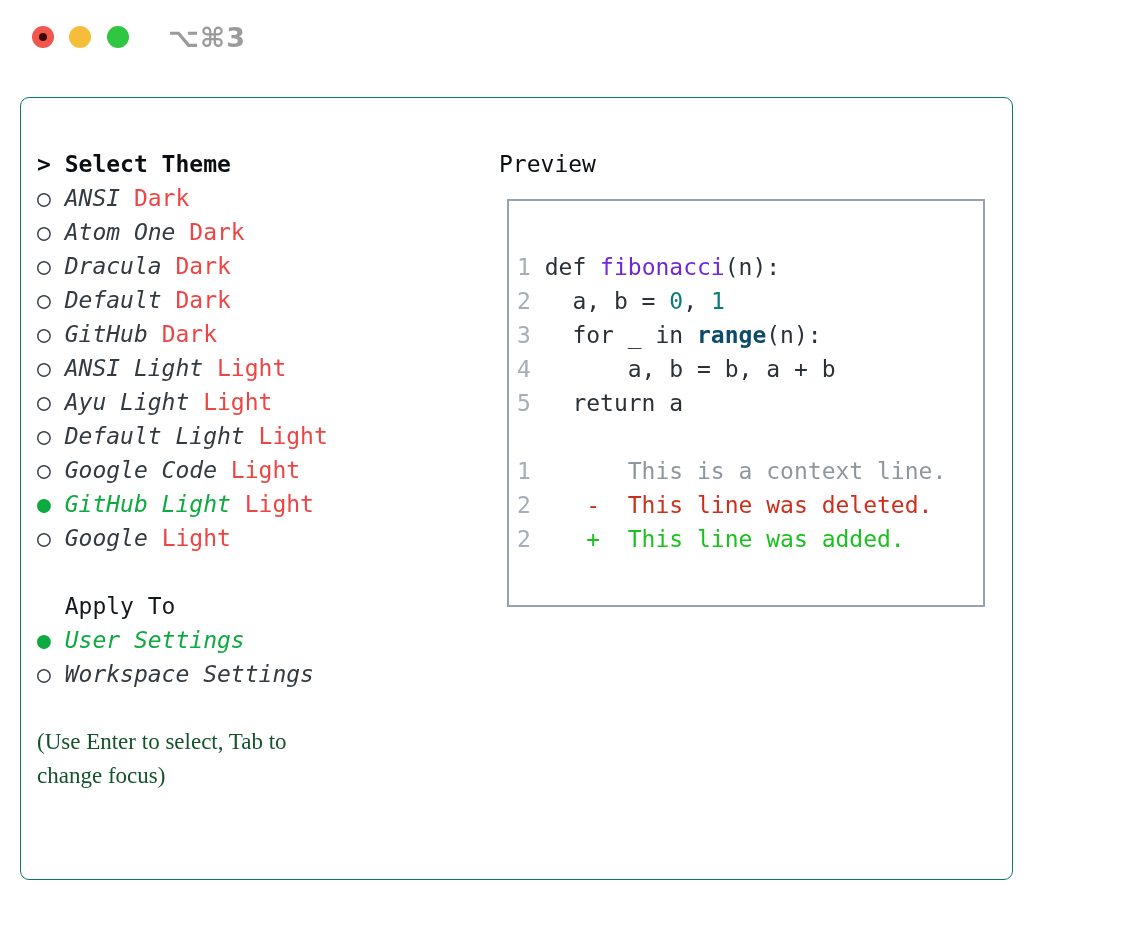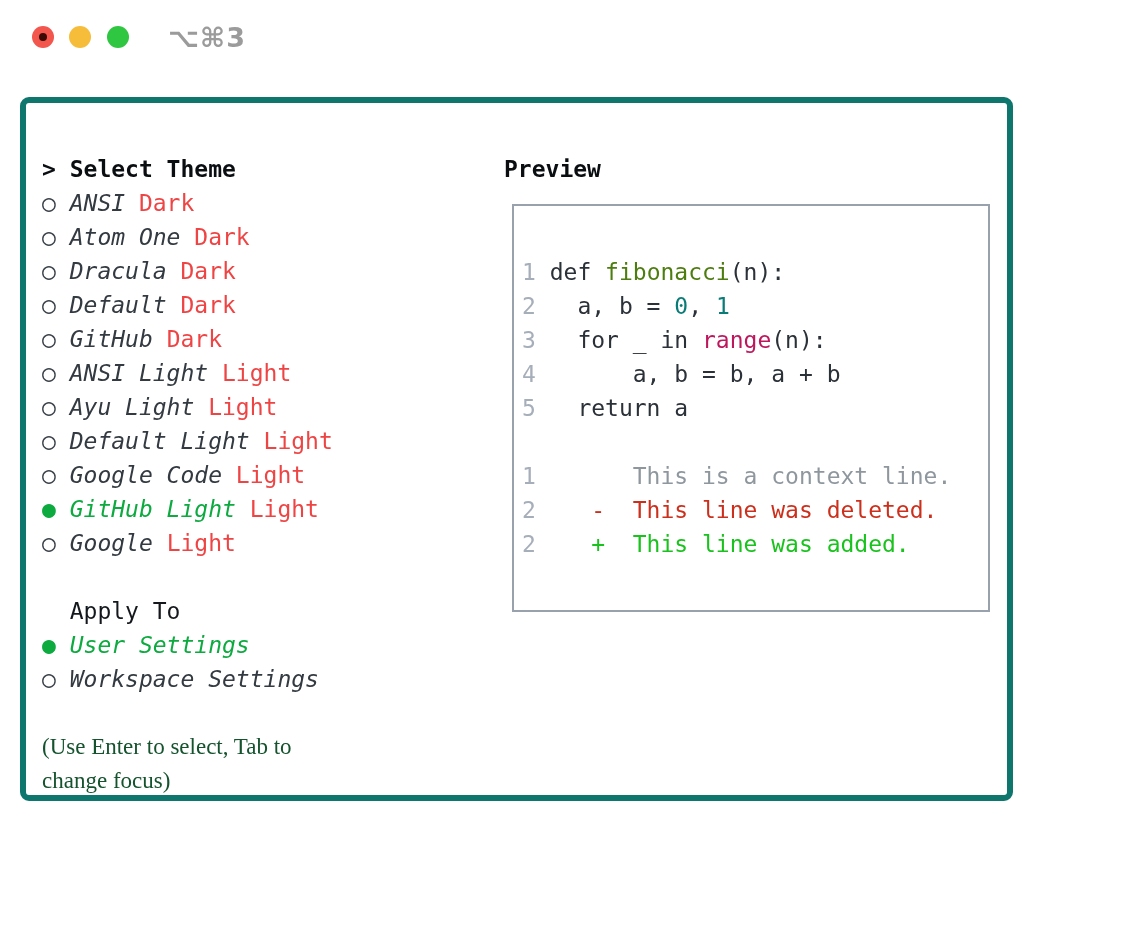--- a/index.html
+++ b/index.html
@@ -11,48 +11,48 @@
   .dot { position:absolute; top:26px; width:22px; height:22px; border-radius:50%; }
   .dot-red   { left:32px;  background:#f2564d; }
   .dot-yellow{ left:69px;  background:#f6bd3a; }
   .dot-green { left:107px; background:#2fc642; }
   .dot-red .inner { position:absolute; left:7px; top:7px; width:8px; height:8px;
                     border-radius:50%; background:#3a0a06; }
   .win-title { position:absolute; left:168px; top:22px; font-family:"DejaVu Sans", sans-serif;
                font-weight:700; font-size:27px; color:#9b9b9b; letter-spacing:1px; }
 
   
-  .panel { position:absolute; left:20px; top:97px; width:993px; height:704px;
-           border:6px solid #0f766e; border-radius:9px; background:#ffffff; }
+  .panel { position:absolute; left:20px; top:97px; width:993px; height:783px;
+           border:1px solid #0f766e; border-radius:9px; background:#ffffff; }
 
   .left-col { position:absolute; left:16px; top:49px; font-size:23px; line-height:34px;
               color:#333a41; }
   .row { height:34px; white-space:pre; }
   .mk { display:inline-block; width:2ch; color:#3d444c; }
   .hdr-marker { color:#0b0e11; font-weight:700; }
   .hdr-label  { color:#0b0e11; font-weight:700; }
   .sub-label  { color:#14181c; }
   .nm  { color:#333a41;font-style:italic; }
   .variant { color:#ef4444; margin-left:1ch; }
   .row.sel .mk { color:#0daa40; }
   .row.sel .nm { color:#0daa40; }
   .hint { color:#14532d;font-family:Liberation Serif, serif; }
 
   
   .preview-title { position:absolute; left:478px; top:49px; height:34px; line-height:34px;
-                   font-size:23px; font-weight:700; color:#0b0e11; white-space:pre; }
+                   font-size:23px; font-weight:400; color:#0b0e11; white-space:pre; }
   .preview-box { position:absolute; left:486px; top:101px; width:478px; height:408px;
                  border:2px solid #99a2ac; background:#ffffff; }
   .code { position:absolute; left:8px; top:49px; font-size:23px; line-height:34px; }
   .cl { height:34px; white-space:pre; color:#2b3138; }
   .num   { display:inline-block; width:1ch; color:#a6aeb9; }
   .c-fg  { color:#2b3138; }
-  .c-red { color:#4d7c0f; }
+  .c-red { color:#6d28d9; }
   .c-teal{ color:#0a7c78; }
-  .c-blue{ color:#be185d; }
+  .c-blue{ color:#0c4a6e;font-weight:bold; }
   .c-ctx { color:#8f979e; }
   .c-del { color:#cc301c; }
   .c-add { color:#19c21d; }
 </style>
 </head>
 <body>
 
 <div class="titlebar">
   <div class="dot dot-red">
       <div class="inner"></div>

